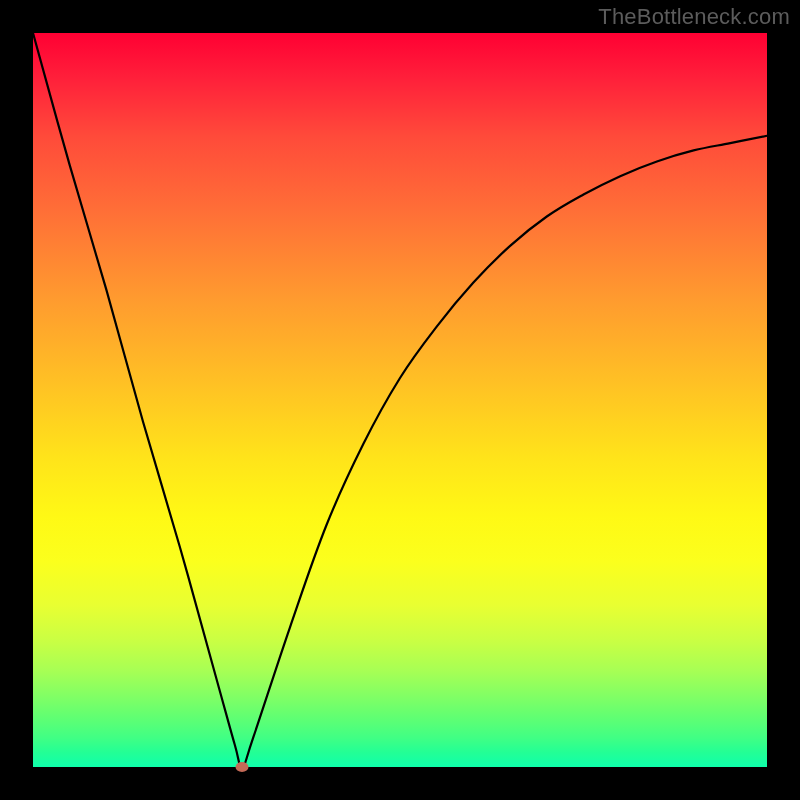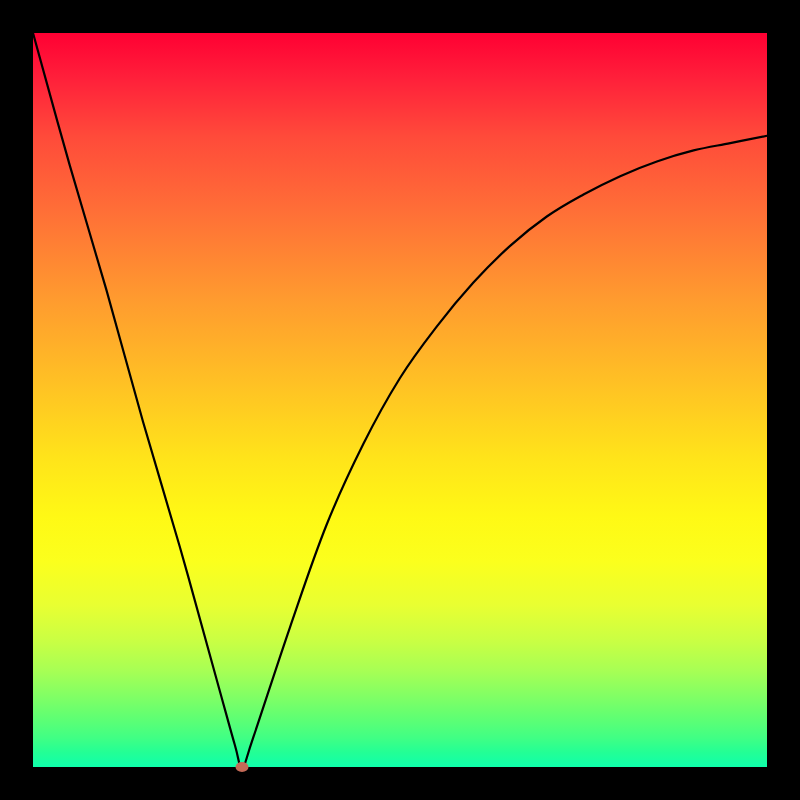--- a/index.html
+++ b/index.html
@@ -74,20 +74,21 @@
     background: #c46a57;
     z-index: 30;
     transform: translate(-50%, -50%);
   }
 </style>
 </head>
 <body>
 
 <div class="frame">
 
+  <div class="watermark">TheBottleneck.com</div>
 
   <div class="plot"></div>
 
   <svg class="curve" viewBox="0 0 734 734" preserveAspectRatio="none">
     <path id="curve-path" d="M 0.00 0.00 C 6.61 23.78, 23.49 85.88, 36.70 132.12 C 49.91 178.36, 60.19 210.66, 73.40 256.90 C 86.61 303.14, 96.89 342.78, 110.10 389.02 C 123.31 435.26, 133.59 467.56, 146.80 513.80 C 160.01 560.04, 173.59 610.25, 183.50 645.92 C 193.41 681.59, 197.23 696.13, 201.85 711.98 C 206.47 727.83, 205.89 735.32, 209.19 734.00 C 212.49 732.68, 211.61 729.74, 220.20 704.64 C 228.79 679.54, 243.69 632.85, 256.90 594.54 C 270.11 556.23, 280.39 524.81, 293.60 491.78 C 306.81 458.75, 317.09 437.46, 330.30 411.04 C 343.51 384.62, 353.79 366.12, 367.00 344.98 C 380.21 323.84, 390.49 310.78, 403.70 293.60 C 416.91 276.42, 427.19 264.09, 440.40 249.56 C 453.61 235.03, 463.89 224.75, 477.10 212.86 C 490.31 200.97, 500.59 192.75, 513.80 183.50 C 527.01 174.25, 537.29 168.75, 550.50 161.48 C 563.71 154.21, 573.99 149.08, 587.20 143.13 C 600.41 137.18, 610.69 133.07, 623.90 128.45 C 637.11 123.83, 647.39 120.74, 660.60 117.44 C 673.81 114.14, 684.09 112.74, 697.30 110.10 C 710.51 107.46, 727.39 104.08, 734.00 102.76" stroke="#000" stroke-width="2.2" fill="none" stroke-linecap="round" stroke-linejoin="round"></path>
   </svg>
 
   <div class="marker" id="marker" style="left: 242.19px; top: 767px;"></div>
 
 </div>

